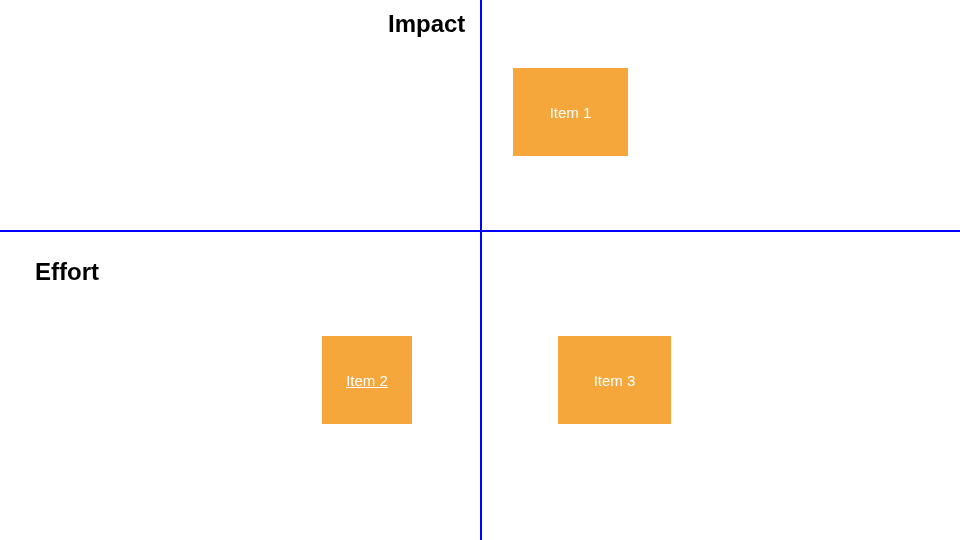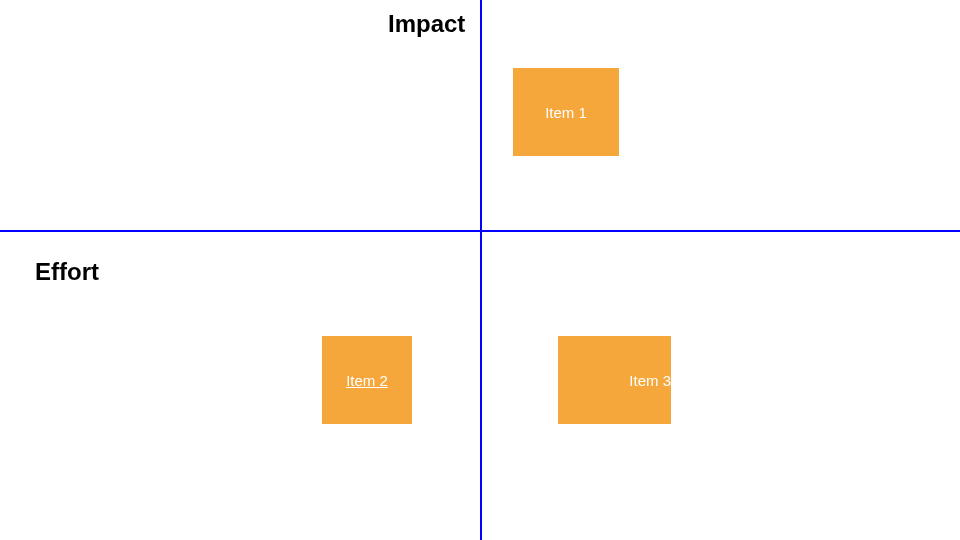--- a/index.html
+++ b/index.html
@@ -44,23 +44,23 @@
     .item-box {
       position: absolute;
       background: #f6a73b;
       color: #ffffff;
       font-size: 15px;
       display: flex;
       align-items: center;
       justify-content: center;
       text-align: center;
     }
-    .item1 { left: 513px; top: 68px; width: 106px; height: 88px; }
+    .item1 { left: 513px; top: 68px; width: 115px; height: 88px; }
     .item2 { left: 322px; top: 336px; width: 90px; height: 88px; text-decoration: underline; }
-    .item3 { left: 558px; top: 336px; width: 113px; height: 88px; justify-content: flex-end; }
+    .item3 { left: 558px; top: 336px; width: 113px; height: 88px; }
   </style>
 </head>
 <body>
 
 <div class="axis-vertical"></div>
 <div class="axis-horizontal"></div>
 
 <div class="axis-label label-impact">Impact</div>
 <div class="axis-label label-effort">Effort</div>
 

